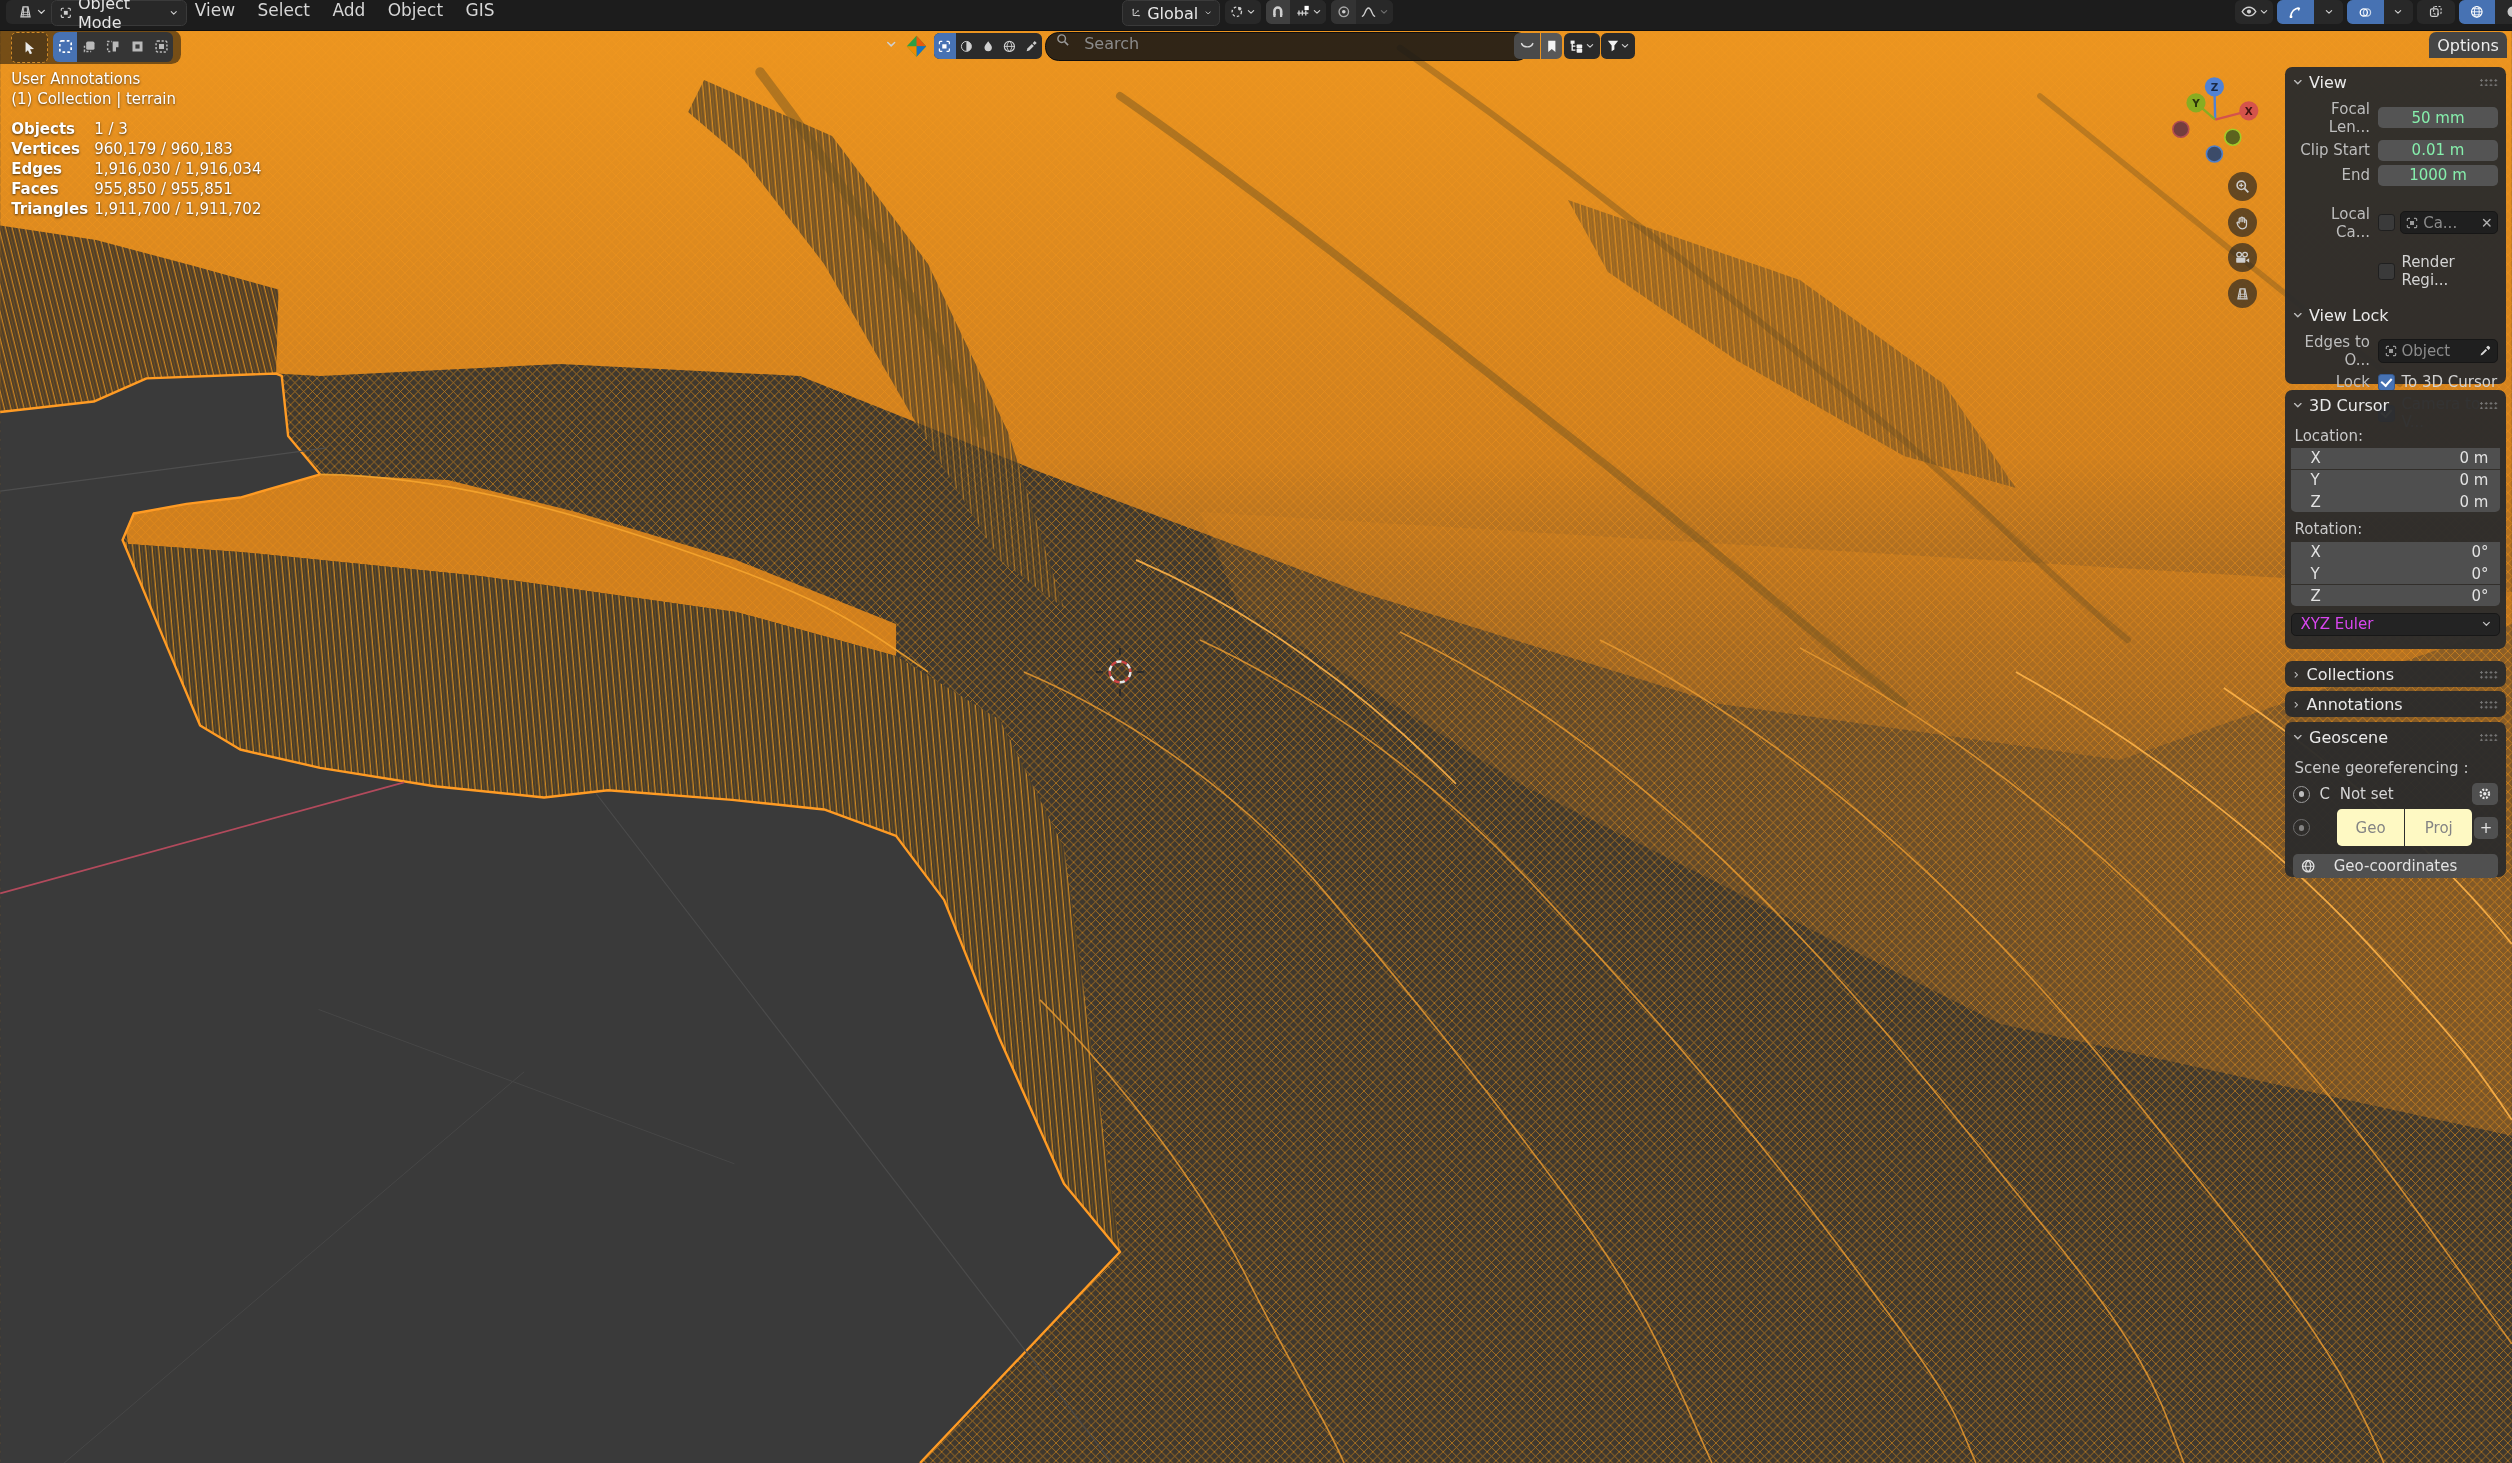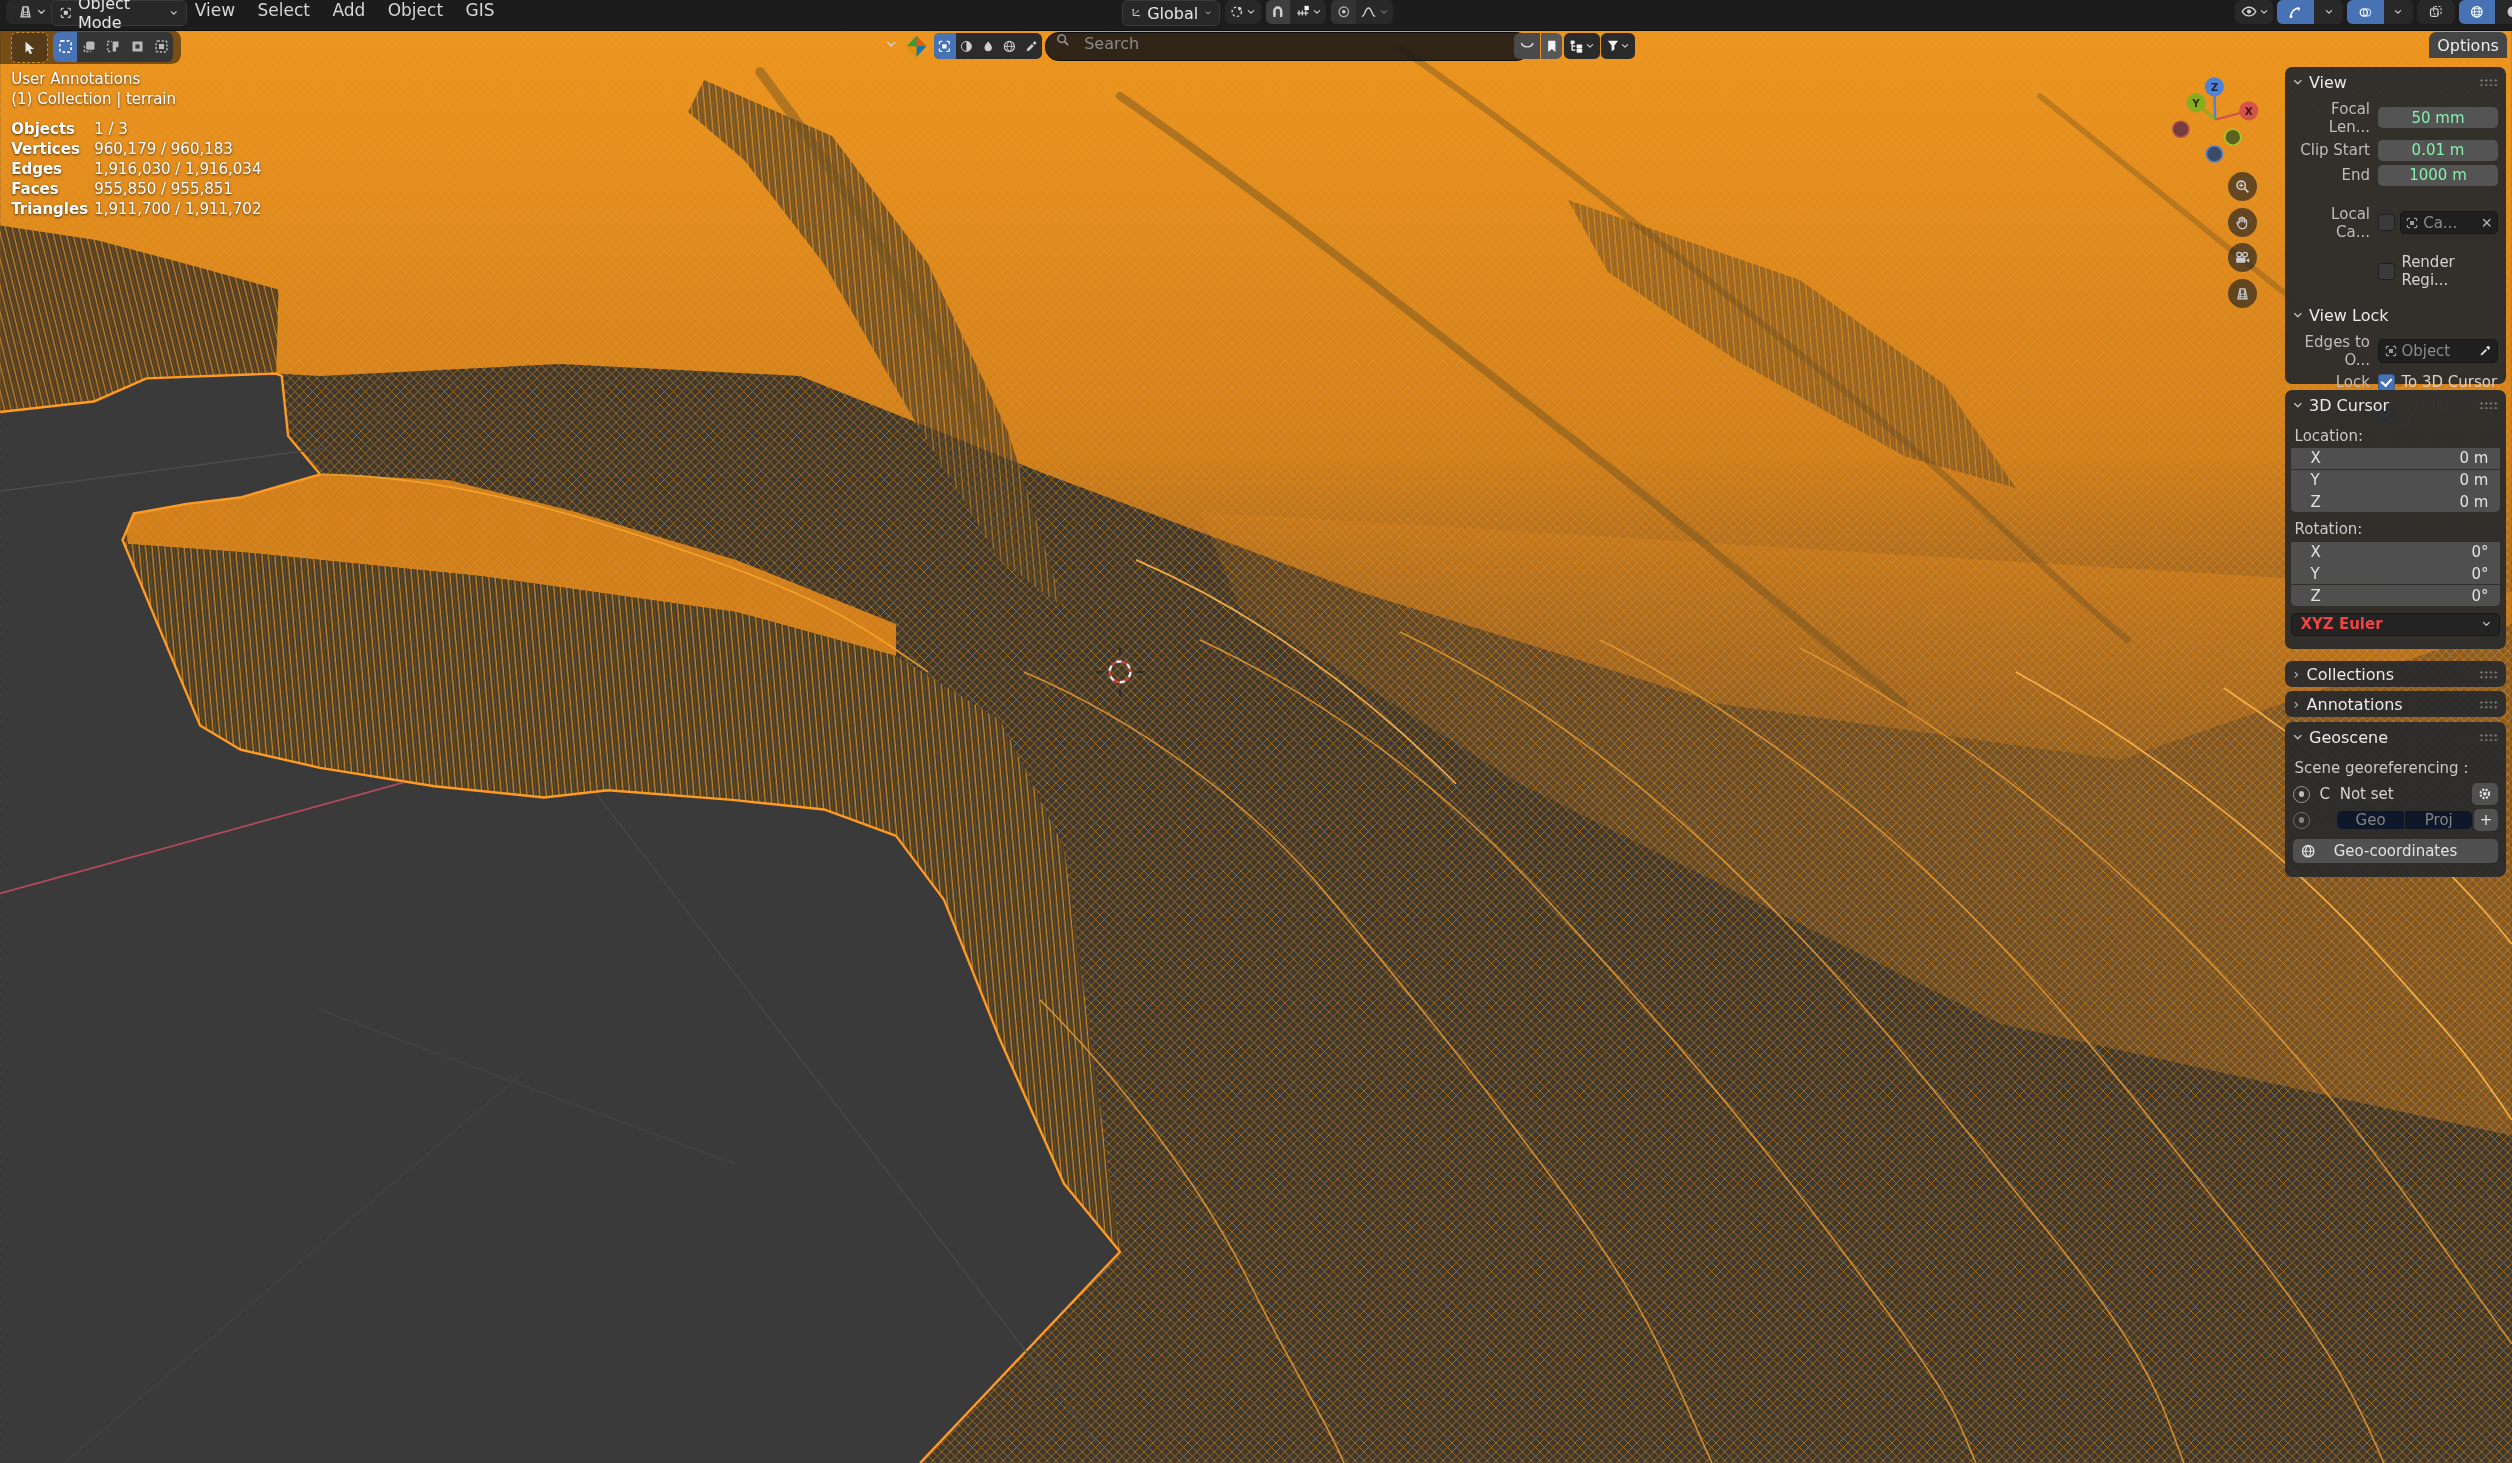--- a/index.html
+++ b/index.html
@@ -57,25 +57,25 @@
   .pfield-dark{flex:1;height:21.6px;background:#1f1f1f;border:0.8px solid #161616;border-radius:4.8px;display:flex;align-items:center;gap:4.8px;padding:0 5.6px;color:#8c8c8c;}
   .chk{width:15px;height:15px;border-radius:3.2px;background:#3a3a3a;border:0.8px solid #1f1f1f;flex:none;}
   .chk.on{background:#4772b3;border-color:#35598f;position:relative;}
   .chk.on::after{content:"";position:absolute;left:4px;top:1.6px;width:4.8px;height:8px;border:solid #fff;border-width:0 2px 2px 0;transform:rotate(42deg);}
   .vrow{margin:0.8px 6.4px;height:21px;background:#4f4f4f;display:flex;align-items:center;padding:0 11.2px;color:#e3e3e3;}
   .vrow:first-of-type{border-radius:4.8px 4.8px 0 0;}
   .vrow.last{border-radius:0 0 4.8px 4.8px;}
   .vrow .ax{width:32px;padding-left:8px;}
   .vrow .val{margin-left:auto;text-align:center;}
   .sublabel{margin:8px 8px 3.2px 9.6px;color:#c9c9c9;}
-  .euler{margin:6.4px 6.4px;height:21.6px;background:#232323;border:0.8px solid #171717;border-radius:4.8px;display:flex;align-items:center;padding:0 8px;color:#ef4444;font-weight:bold;}
+  .euler{margin:6.4px 6.4px;height:21.6px;background:#232323;border:0.8px solid #171717;border-radius:4.8px;display:flex;align-items:center;padding:0 8px;color:#d946ef;}
   .radio{width:15px;height:15px;border-radius:50%;border:1.3px solid #9a9a9a;display:flex;align-items:center;justify-content:center;flex:none;}
   .radio::after{content:"";width:5.6px;height:5.6px;border-radius:50%;background:#bdbdbd;}
   .minibtn{height:22.4px;background:#505050;border-radius:4.8px;display:flex;align-items:center;justify-content:center;color:#e2e2e2;}
-  .disabledseg{display:flex;flex:1;background:#0f172a;border-radius:4.8px;overflow:hidden;height:18px;}
+  .disabledseg{display:flex;flex:1;background:#fef9c3;border-radius:4.8px;overflow:hidden;height:37px;}
   .disabledseg>div{flex:1;display:flex;align-items:center;justify-content:center;color:#848484;}
   .disabledseg>div:first-child{border-right:0.8px solid #2e2e2e;}
 </style>
 </head>
 <body>
 
 <svg width="0" height="0" style="position:absolute">
     <defs>
   <symbol id="i-chev" viewBox="0 0 12 8">
         <path d="M2 1.5l4 4 4-4" fill="none" stroke="currentColor" stroke-width="1.7" stroke-linecap="round" stroke-linejoin="round"></path>

